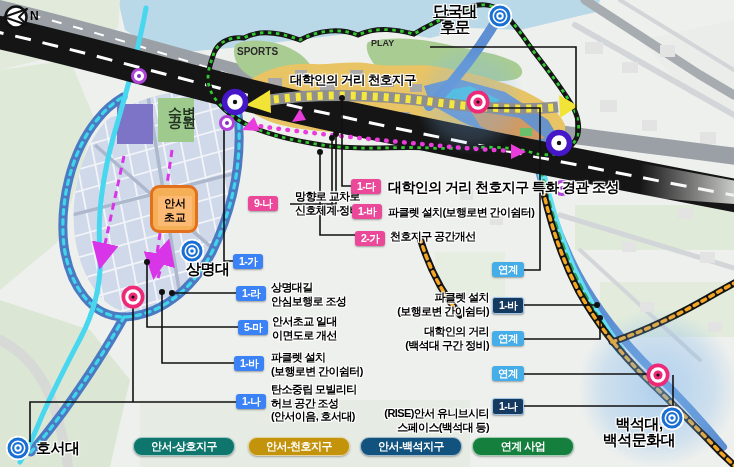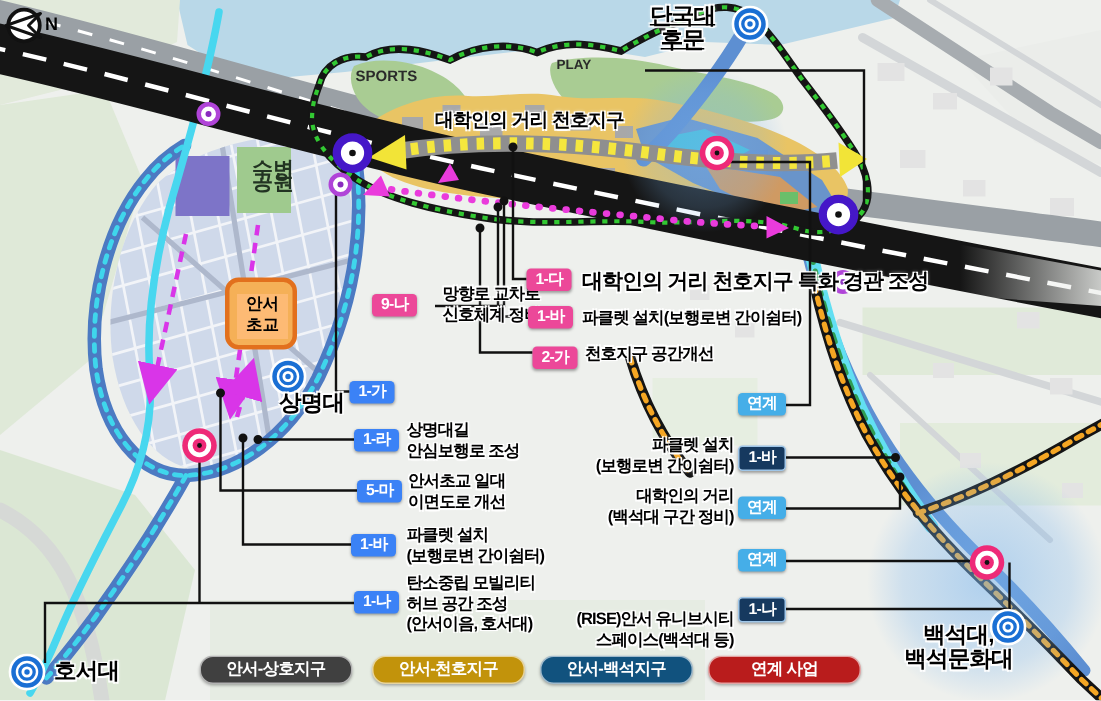--- a/index.html
+++ b/index.html
@@ -15,24 +15,24 @@
   .b-blue{background:#3b82f6;}
   .b-green{background:#ec4899;}
   .b-navy{background:#16395f;border:1px solid #9fc6e8;}
   .b-link{background:#45aee8;}
   .ctext{position:absolute;font-size:11px;line-height:13.5px;font-weight:bold;color:#000;
          white-space:pre-line;letter-spacing:-0.6px;}
   .rtext{text-align:right;width:170px;}
   .pill{position:absolute;top:437px;width:100px;height:17px;border-radius:9px;color:#fff;
         font-size:11px;font-weight:bold;text-align:center;line-height:17px;letter-spacing:-0.5px;
         border:1px solid rgba(255,255,255,.6);box-shadow:0 1px 2px rgba(0,0,0,.3);}
-  .p1{left:133px;background:#404040;}
+  .p1{left:133px;background:#0f766e;}
   .p2{left:248px;background:#c2930b;}
   .p3{left:360px;background:#11527e;}
-  .p4{left:472px;background:#b91c1c;}
+  .p4{left:472px;background:#15803d;}
   .schoolbox{position:absolute;left:150px;top:185px;width:48px;height:48px;border-radius:9px;
         background:#f5b057;border:3px solid #e2701d;box-sizing:border-box;}
   .schoollbl{position:absolute;left:158px;top:196px;width:34px;height:30px;background:#fdba74;
         font-size:11px;line-height:14px;font-weight:bold;text-align:center;white-space:pre-line;}
 </style>
 </head>
 <body>
 
 <div id="stage">
 

